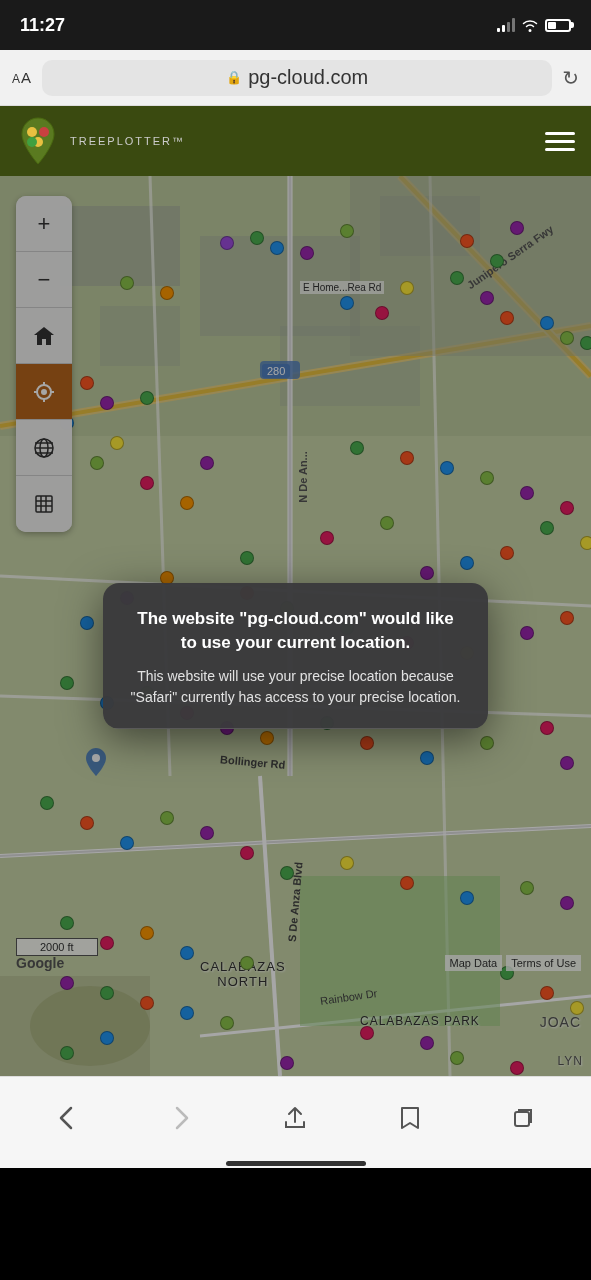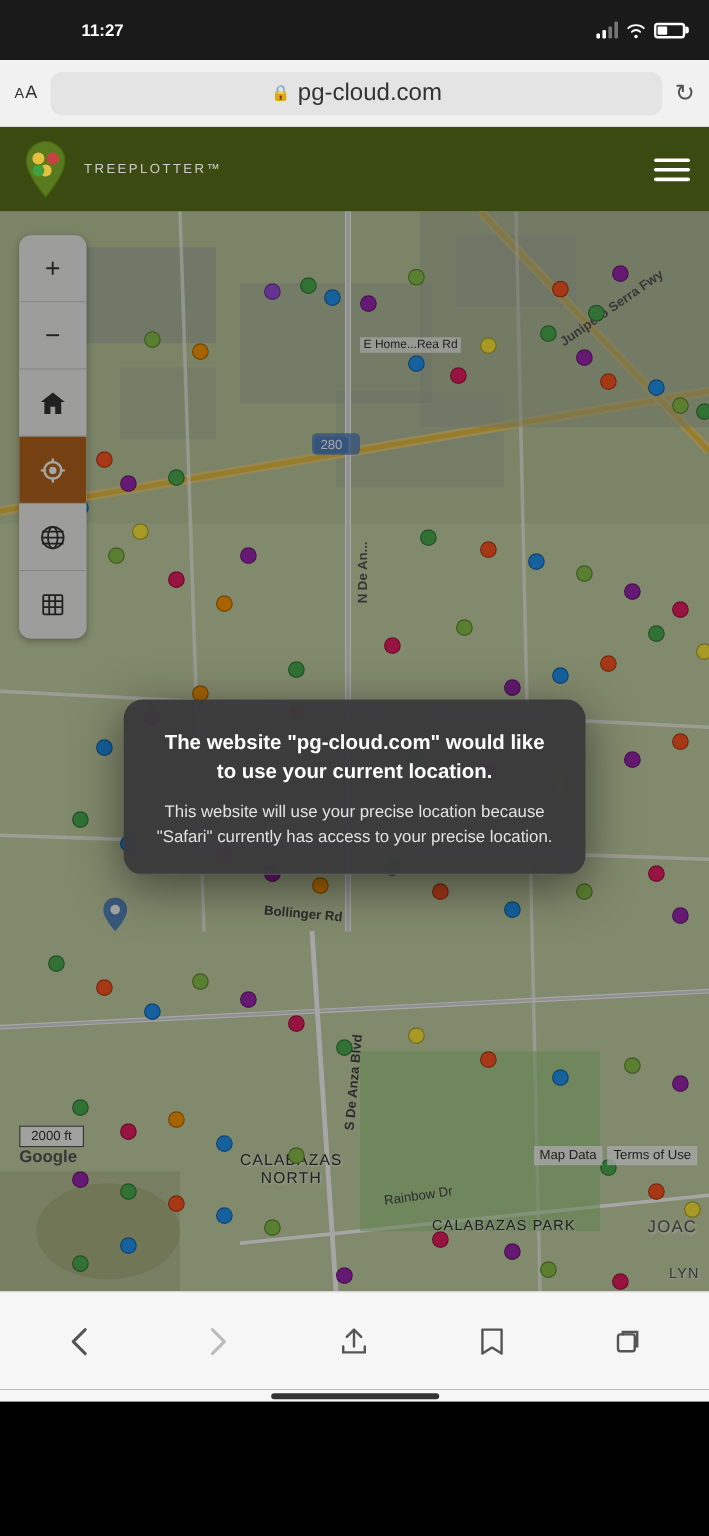--- a/index.html
+++ b/index.html
@@ -20,23 +20,22 @@
       background: #1a1a1a;
       display: flex;
       align-items: center;
       justify-content: space-between;
       padding: 0 20px;
       position: relative;
       z-index: 100;
     }
     .status-time {
       color: #fff;
-      font-size: 14px;
+      font-size: 18px;
       font-weight: 600;
-      margin-left: 48px;
     }
     .status-icons {
       display: flex;
       align-items: center;
       gap: 6px;
     }
     .signal-bars {
       display: flex;
       align-items: flex-end;
       gap: 2px;
@@ -241,21 +240,21 @@
       height: 28px;
     }
 
     
     .scale-bar {
       position: absolute;
       bottom: 120px;
       left: 16px;
       background: rgba(255,255,255,0.85);
       border: 1px solid #555;
-      padding: 2px 9px;
+      padding: 2px 23px;
       font-size: 11px;
       color: #333;
     }
 
     
     .google-brand {
       position: absolute;
       bottom: 105px;
       left: 16px;
       font-size: 14px;

